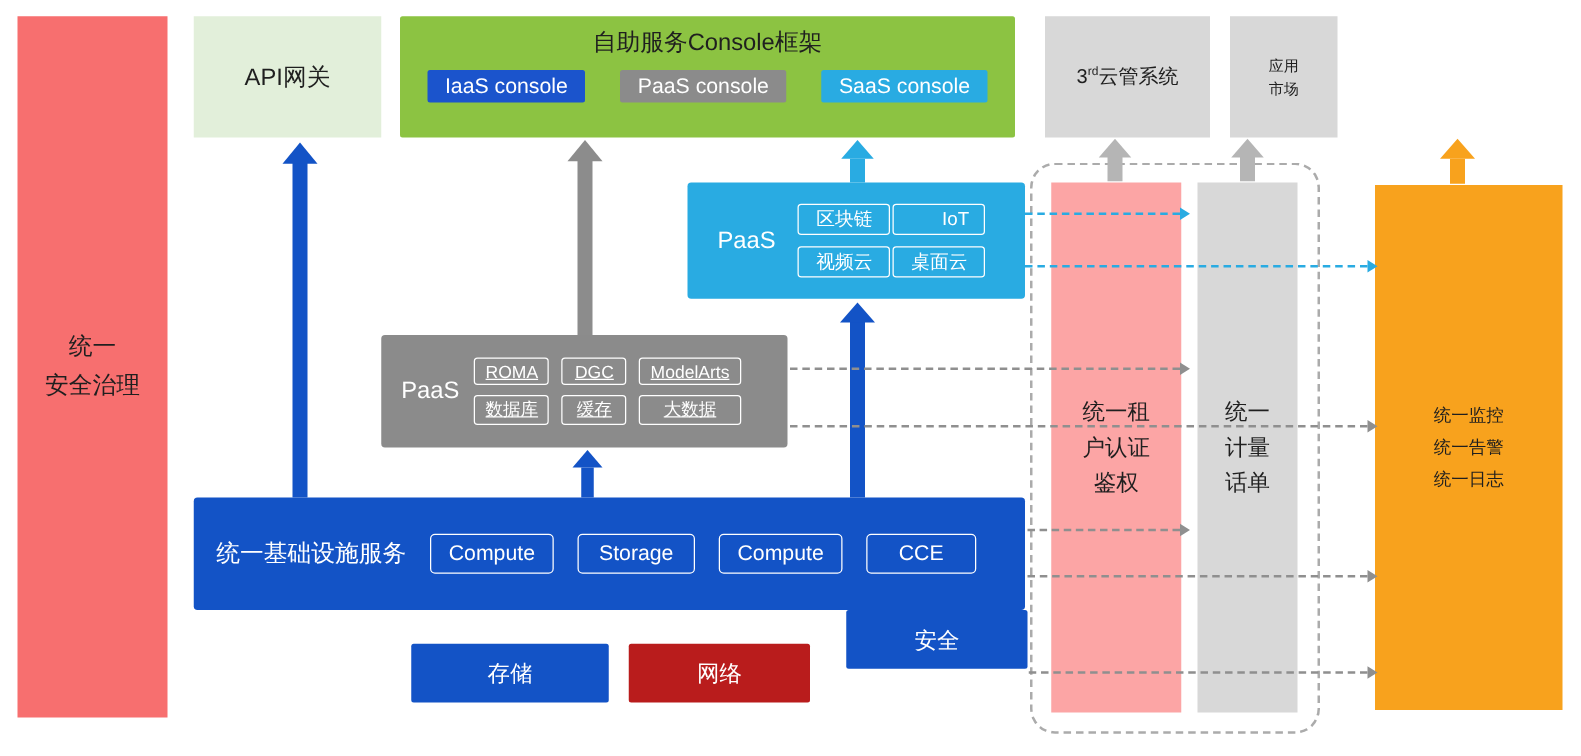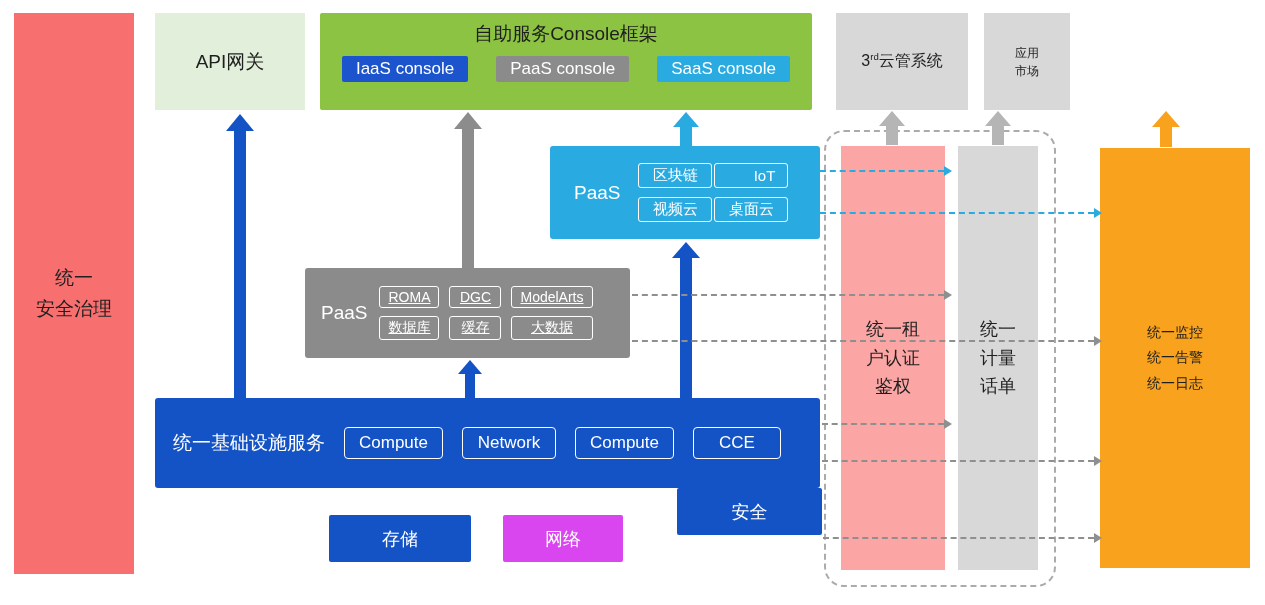--- a/index.html
+++ b/index.html
@@ -103,34 +103,34 @@
         </div>
     </div>
   </div>
 
   <div class="abs z2" style="left:155px; top:398px; width:665px; height:90px; background:#1353C6; border-radius:3px; display:flex; align-items:center; padding-left:18px; gap:19px;">
     <span style="color:#fff; font-size:19px;">统一基础设施服务</span>
     <div class="chip chip-md">
         <span>Compute</span>
       </div>
     <div class="chip chip-md">
-        <span>Network</span>
+        <span>Storage</span>
       </div>
     <div class="chip chip-md">
         <span>Compute</span>
       </div>
     <div class="chip chip-md" style="min-width:88px;">
         <span>CCE</span>
       </div>
   </div>
 
-  <div class="box z2" style="left:329px; top:515px; width:142px; height:47px; background:#1353C6; color:#fff; font-size:18px; border-radius:2px;">
+  <div class="box z2" style="left:329px; top:515px; width:158px; height:47px; background:#1353C6; color:#fff; font-size:18px; border-radius:2px;">
     <span>存储</span>
   </div>
-  <div class="box z2" style="left:503px; top:515px; width:120px; height:47px; background:#d946ef; color:#fff; font-size:18px; border-radius:2px;">
+  <div class="box z2" style="left:503px; top:515px; width:145px; height:47px; background:#b91c1c; color:#fff; font-size:18px; border-radius:2px;">
     <span>网络</span>
   </div>
   <div class="box z2" style="left:677px; top:488px; width:145px; height:47px; background:#1353C6; color:#fff; font-size:18px; border-radius:2px;">
     <span>安全</span>
   </div>
 
   <div class="box z2" style="left:841px; top:146px; width:104px; height:424px; background:#fca5a5; font-size:18px; line-height:1.6;">
     <span class="pre">统一租
 户认证
 鉴权</span>

